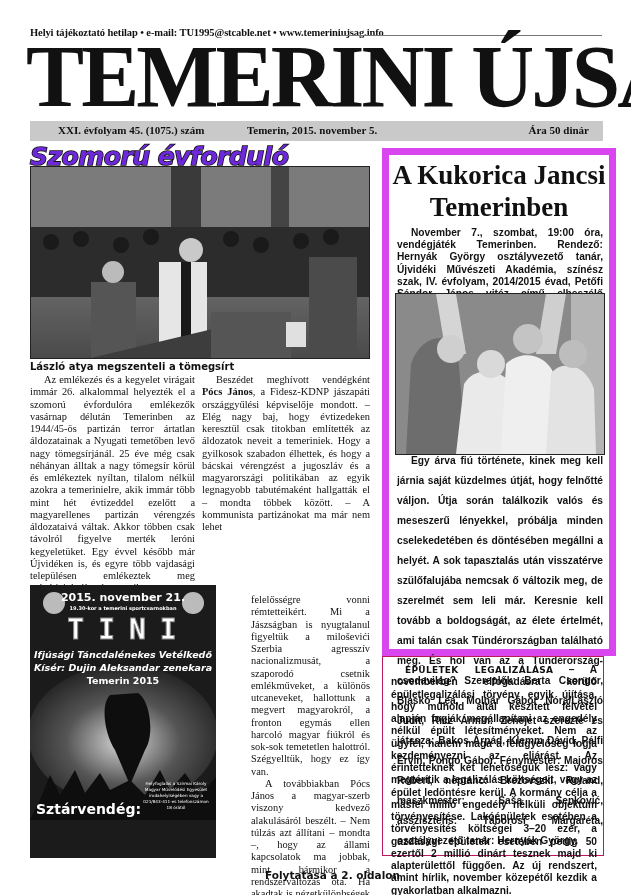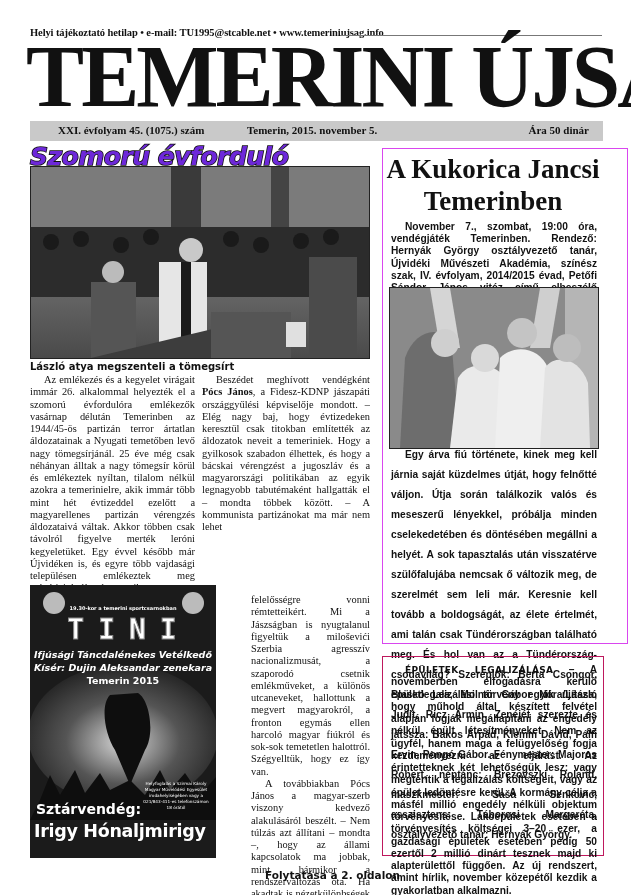--- a/index.html
+++ b/index.html
@@ -14,21 +14,21 @@
          -webkit-text-stroke:1.6px #111; paint-order:stroke fill; z-index:3; white-space:nowrap; }
   .photo1 { left:30px; top:166px; width:338px; height:191px; border:1px solid #222; overflow:hidden; z-index:1; }
   .caption { left:30px; top:361px; font-family:"DejaVu Sans", sans-serif; font-weight:bold; font-size:10px; white-space:nowrap; }
   .col { font-size:10.4px; line-height:12.25px; text-align:justify; }
   .col p { margin:0; text-indent:14px; }
   .col1 { left:30px; top:374px; width:165px; }
   .col2 { left:202px; top:374px; width:168px; }
   .col2b { left:251px; top:594px; width:119px; }
   .cont { left:265px; top:847px; font-family:"DejaVu Sans", sans-serif; font-weight:bold; font-size:10.5px; white-space:nowrap;margin-top:22px; }
   .poster { left:30px; top:585px; width:186px; height:273px; background:#1b1b1b; overflow:hidden; }
-  .box1 { left:382px; top:148px; width:220px; height:494px; border:1px solid #d946ef; background:#fff;padding-left:24px; }
+  .box1 { left:382px; top:148px; width:220px; height:494px; border:7px solid #d946ef; background:#fff; }
   .box1 .title { position:absolute; left:0; top:4px; width:220px; text-align:center; font-family:"Liberation Serif", serif; font-weight:bold; font-size:27px; line-height:32px; }
   .sans { font-family:"Liberation Sans", sans-serif; }
   .box1 .lead { position:absolute; left:8px; top:72px; width:206px; font-size:10.2px; line-height:12.2px; font-weight:bold; text-align:justify; }
   .box1 .lead p, .box1 .body p, .box2 p { margin:0; text-indent:14px; }
   .photo2 { position:absolute; left:6px; top:138px; width:208px; height:160px; border:1px solid #222; overflow:hidden; background:#9a9a9a; }
   .box1 .body { position:absolute; left:8px; top:296px; width:206px; font-size:10.2px; line-height:20px; font-weight:bold; text-align:justify; }
   .box2 { left:382px; top:656px; width:220px; height:198px; border:1px solid #be185d; }
   .box2 .txt { position:absolute; left:8px; top:7px; width:206px; font-size:10.2px; line-height:12.25px; font-weight:bold; text-align:justify; }
   .kicker { font-family:"DejaVu Sans", sans-serif; font-weight:bold; font-size:9px; letter-spacing:0.3px; }
 </style>
@@ -102,28 +102,28 @@
           <stop offset="1" stop-color="#1b1b1b"></stop>
       </radialGradient>
     </defs>
     <rect width="186" height="273" fill="#1b1b1b"></rect>
     <ellipse cx="93" cy="150" rx="95" ry="70" fill="url(#rg)"></ellipse>
     <circle cx="24" cy="18" r="11" fill="#bbb"></circle>
     <circle cx="163" cy="18" r="11" fill="#bbb"></circle>
     <path d="M80,110 C70,120 75,150 85,165 L100,200 L115,165 C125,150 120,115 108,108 Z" fill="#0e0e0e"></path>
     <path d="M10,215 L20,190 L30,210 L45,185 L55,208 L70,188 L80,205 L100,195 L115,210 L130,185 L140,205 L155,188 L170,210 L186,192 L186,235 L0,235 Z" fill="#0e0e0e"></path>
   </svg>
+  <div class="abs" style="left:0;top:6px;width:186px;text-align:center;color:#fff;font-family:'DejaVu Sans',sans-serif;font-weight:bold;font-size:11px">2015. november 21.</div>
   <div class="abs" style="left:0;top:20px;width:186px;text-align:center;color:#fff;font-family:'DejaVu Sans',sans-serif;font-weight:bold;font-size:5px">19.30-kor a temerini sportcsarnokban</div>
   <div class="abs" style="left:0;top:28px;width:198px;text-align:center;color:#fff;font-family:'DejaVu Sans Mono',monospace;font-weight:bold;font-size:28px;letter-spacing:14px;-webkit-text-stroke:1px #888">TINI</div>
   <div class="abs" style="left:0;top:64px;width:186px;text-align:center;color:#fff;font-family:'DejaVu Sans',sans-serif;font-style:italic;font-weight:bold;font-size:9.5px">Ifjúsági Táncdalénekes Vetélkedő</div>
   <div class="abs" style="left:0;top:77px;width:186px;text-align:center;color:#fff;font-family:'DejaVu Sans',sans-serif;font-style:italic;font-weight:bold;font-size:9.5px">Kísér: Dujin Aleksandar zenekara</div>
   <div class="abs" style="left:0;top:90px;width:186px;text-align:center;color:#fff;font-family:'DejaVu Sans',sans-serif;font-weight:bold;font-size:9.5px">Temerin 2015</div>
   <div class="abs" style="left:112px;top:196px;width:68px;text-align:center;color:#fff;font-family:'DejaVu Sans',sans-serif;font-size:4.2px;line-height:6px">Helyfoglalás a Szirmai Károly Magyar Művelődési Egyesület irodahelyiségében vagy a 021/843-411-es telefonszámon 18 órától</div>
   <div class="abs" style="left:6px;top:216px;color:#fff;font-family:'DejaVu Sans',sans-serif;font-weight:bold;font-size:14px">Sztárvendég:</div>
-  <div class="abs" style="left:4px;top:236px;color:#fff;font-family:'DejaVu Sans',sans-serif;font-weight:bold;font-size:17.5px;letter-spacing:-0.3px;white-space:nowrap">Irigy Hónaljmirigy</div>
 </div>
 
 <div class="abs box1">
   <div class="title">A Kukorica Jancsi Temerinben</div>
   <div class="lead sans">
     <p>November 7., szombat, 19:00 óra, vendégjáték Temerinben. Rendező: Hernyák György osztályvezető tanár, Újvidéki Művészeti Akadémia, színész szak, IV. évfolyam, 2014/2015 évad, Petőfi Sándor János vitéz című elbeszélő költeménye és versei alapján.</p>
   </div>
   <div class="photo2">
     <svg width="208" height="160" viewBox="0 0 208 160">
       <rect width="208" height="160" fill="#8a8a8a"></rect>

